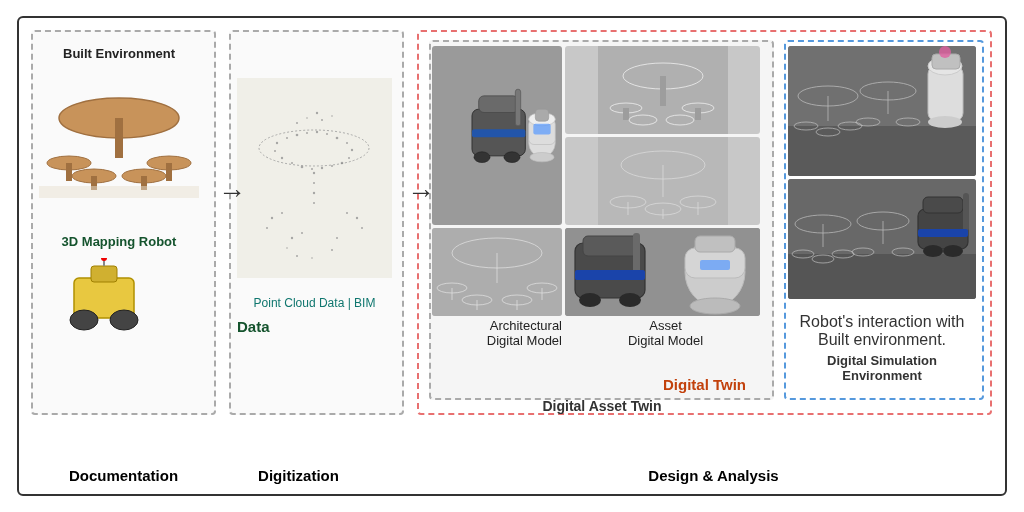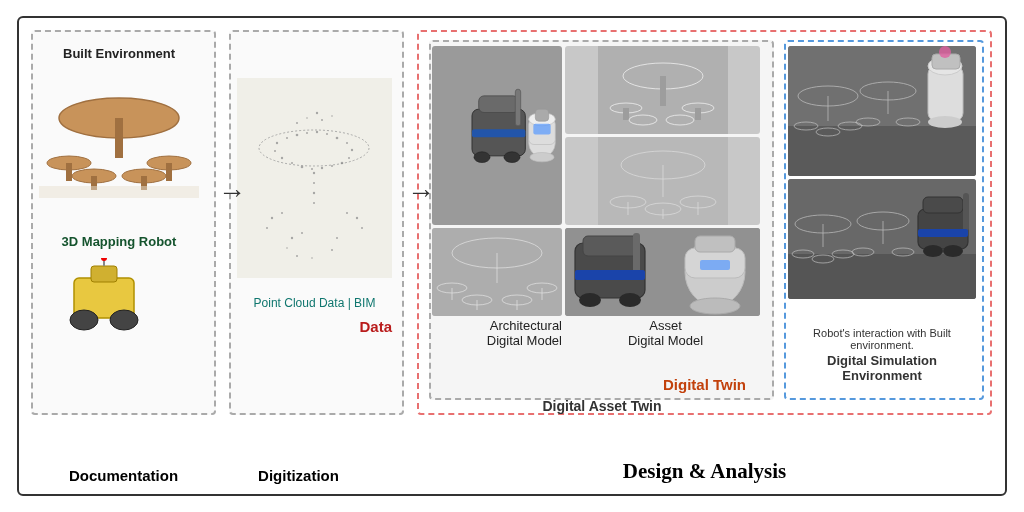--- a/index.html
+++ b/index.html
@@ -203,21 +203,21 @@
       width: 575px;
       text-align: center;
       font-size: 15px;
       font-weight: bold;
       color: #c2410c;
     }
 
     
     .phase-doc { position: absolute; left: 12px; bottom: 10px; width: 185px; text-align: center; font-size: 15px; font-weight: bold; }
     .phase-dig { position: absolute; left: 192px; bottom: 10px; width: 175px; text-align: center; font-size: 15px; font-weight: bold; }
-    .phase-da  { position: absolute; left: 398px; bottom: 10px; width: 575px; text-align: center; font-size: 21px; font-weight: bold; font-family: Liberation Serif, serif; }
+    .phase-da  { position: absolute; left: 407px; bottom: 10px; width: 575px; text-align: center; font-size: 15px; font-weight: bold; }
 
     
     .built-env-label {
       position: absolute;
       left: 20px;
       top: 28px;
       width: 160px;
       text-align: center;
       font-size: 13px;
       font-weight: bold;
@@ -241,24 +241,24 @@
       text-align: center;
       font-size: 13px;
       font-weight: bold;
       color: #0f766e;
     }
     .data-label {
       position: absolute;
       left: 218px;
       top: 300px;
       width: 155px;
-      text-align: right;
+      text-align: left;
       font-size: 15px;
       font-weight: bold;
-      color: #b91c1c;
+      color: #14532d;
     }
     
     .arrow1 { position: absolute; left: 199px; top: 155px; font-size: 28px; color: #333; }
     .arrow2 { position: absolute; left: 388px; top: 155px; font-size: 28px; color: #333; }
 
     
     svg.furniture-svg {
       width: 160px;
       height: 130px;
     }
@@ -551,21 +551,21 @@
         <rect x="130" y="30" width="50" height="40" rx="7" fill="#444" stroke="#333" stroke-width="1.2"></rect>
         <rect x="135" y="18" width="40" height="16" rx="5" fill="#4a4a4a" stroke="#333" stroke-width="1"></rect>
         <rect x="175" y="14" width="6" height="38" rx="3" fill="#555"></rect>
         <rect x="130" y="50" width="50" height="8" fill="#1a44aa" rx="2"></rect>
         <ellipse cx="145" cy="72" rx="10" ry="6" fill="#2a2a2a"></ellipse>
         <ellipse cx="165" cy="72" rx="10" ry="6" fill="#2a2a2a"></ellipse>
       </svg>
     </div>
   </div>
 
-  <div class="dsim-label" style="font-size:11px;margin-top:14px;">Robot's interaction with Built environment.</div>
+  <div class="dsim-label" style="font-size:16px;">Robot's interaction with Built environment.</div>
 
   <div class="dsim-title">Digital Simulation Environment</div>
 
   <div class="dt-label">Digital Twin</div>
 
   <div class="phase-doc">Documentation</div>
   <div class="phase-dig">Digitization</div>
   <div class="phase-da">Design &amp; Analysis</div>
 
 </div>

